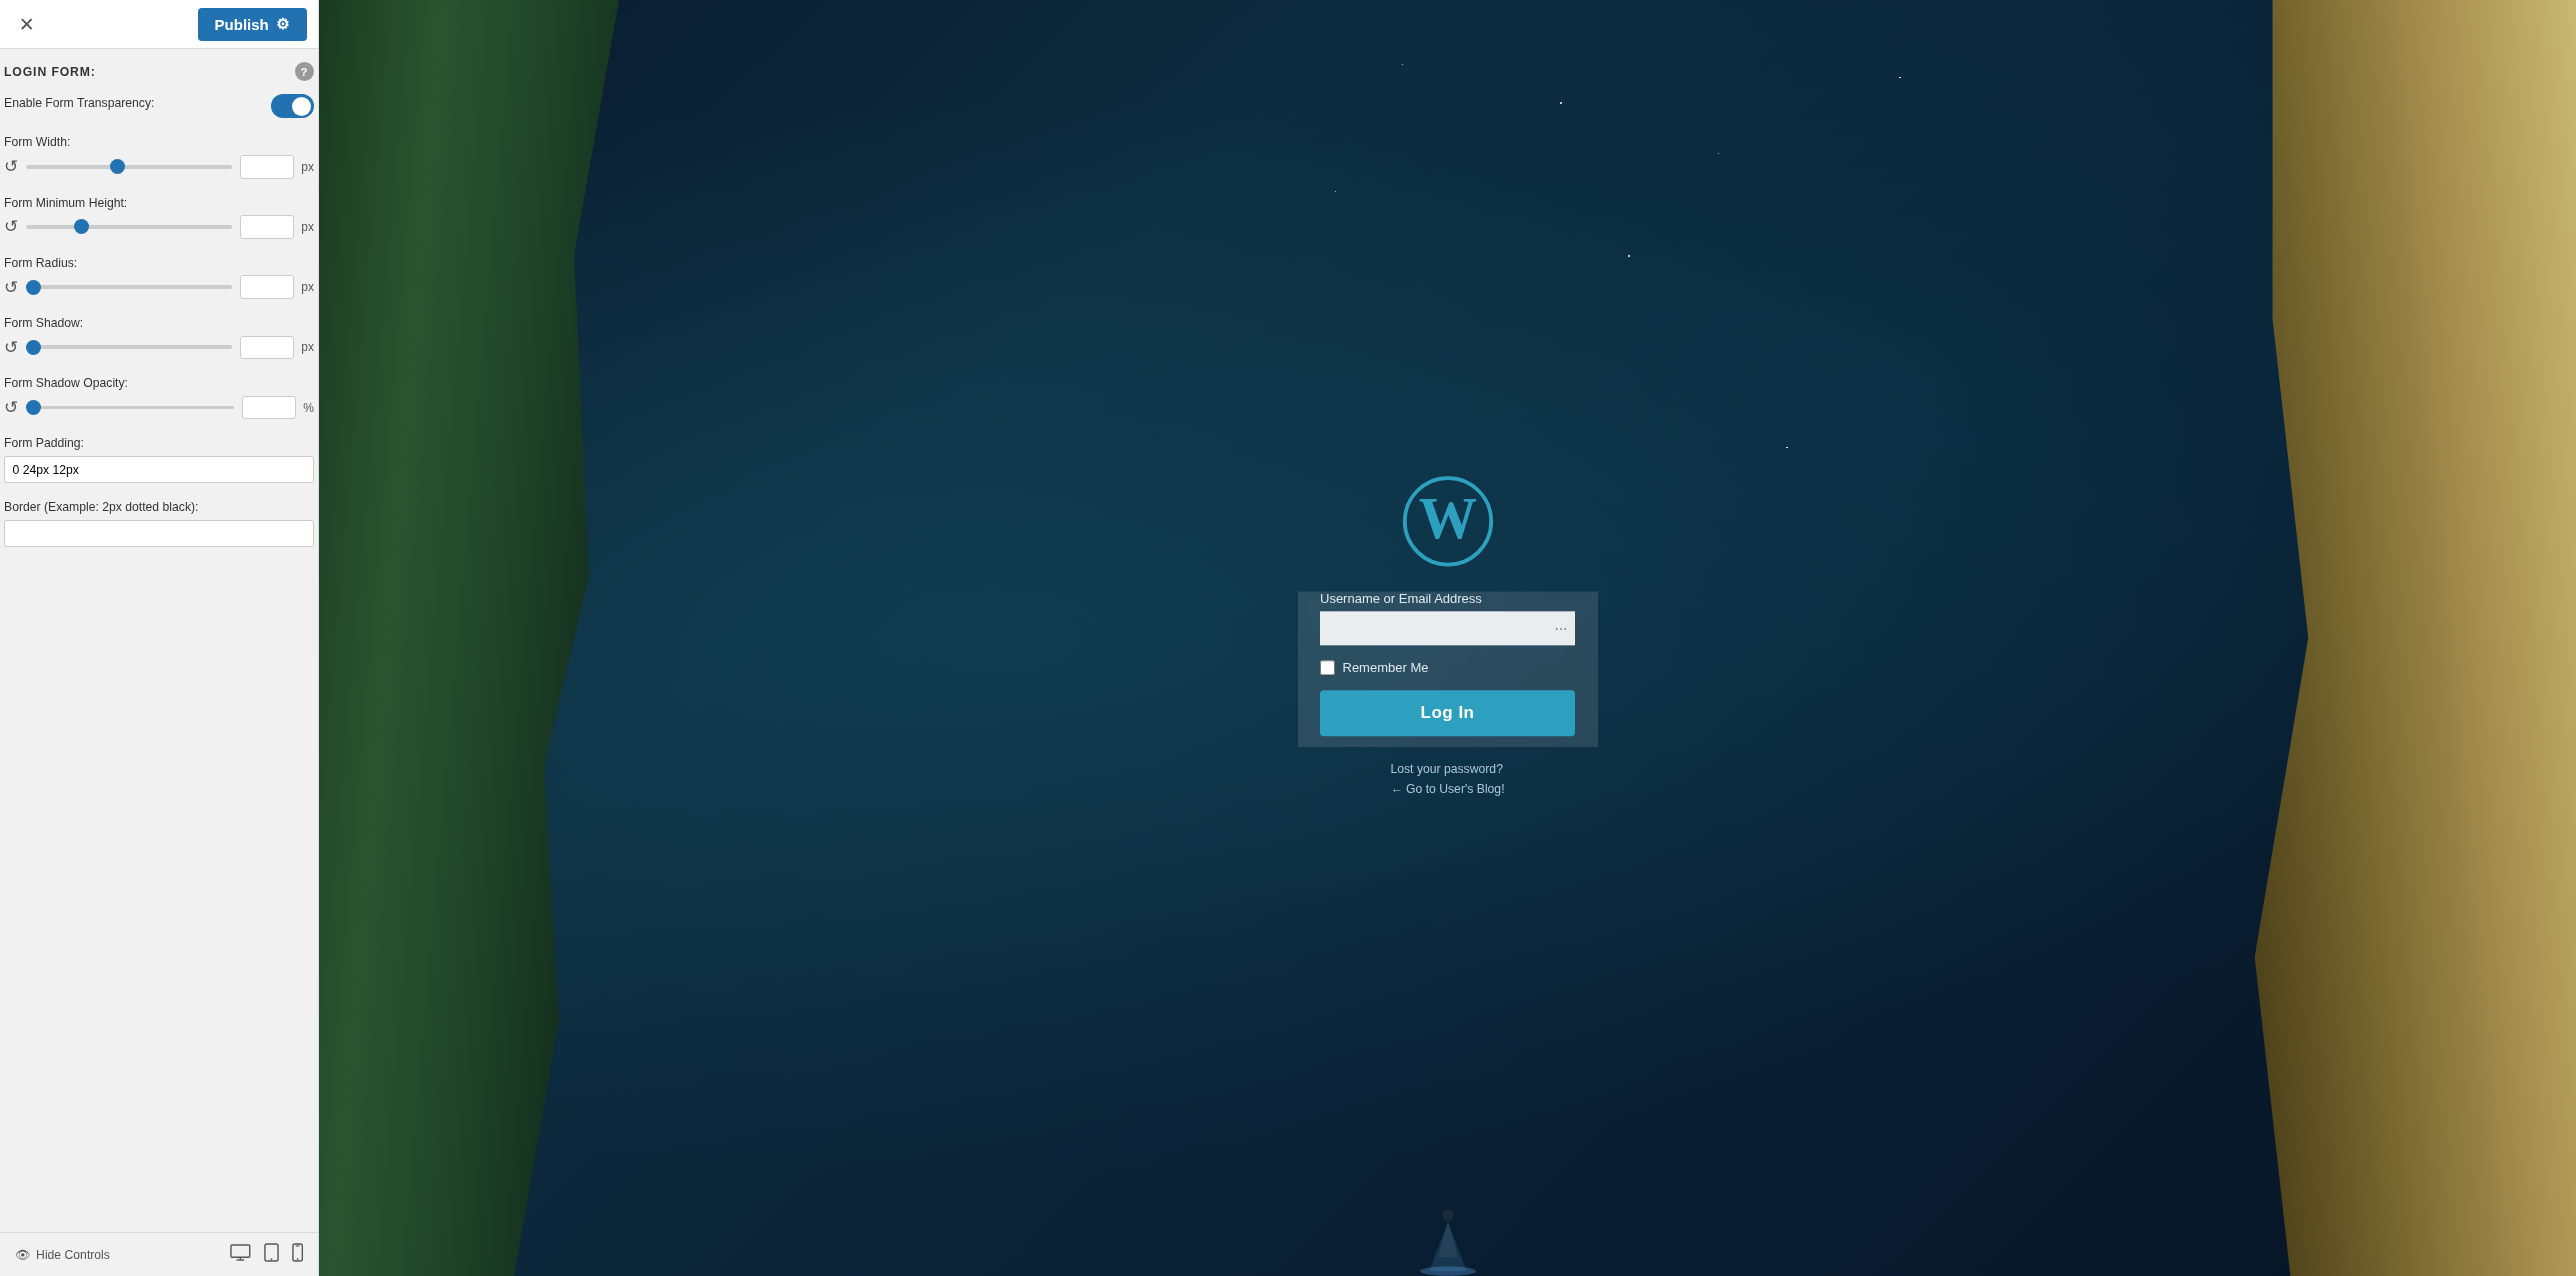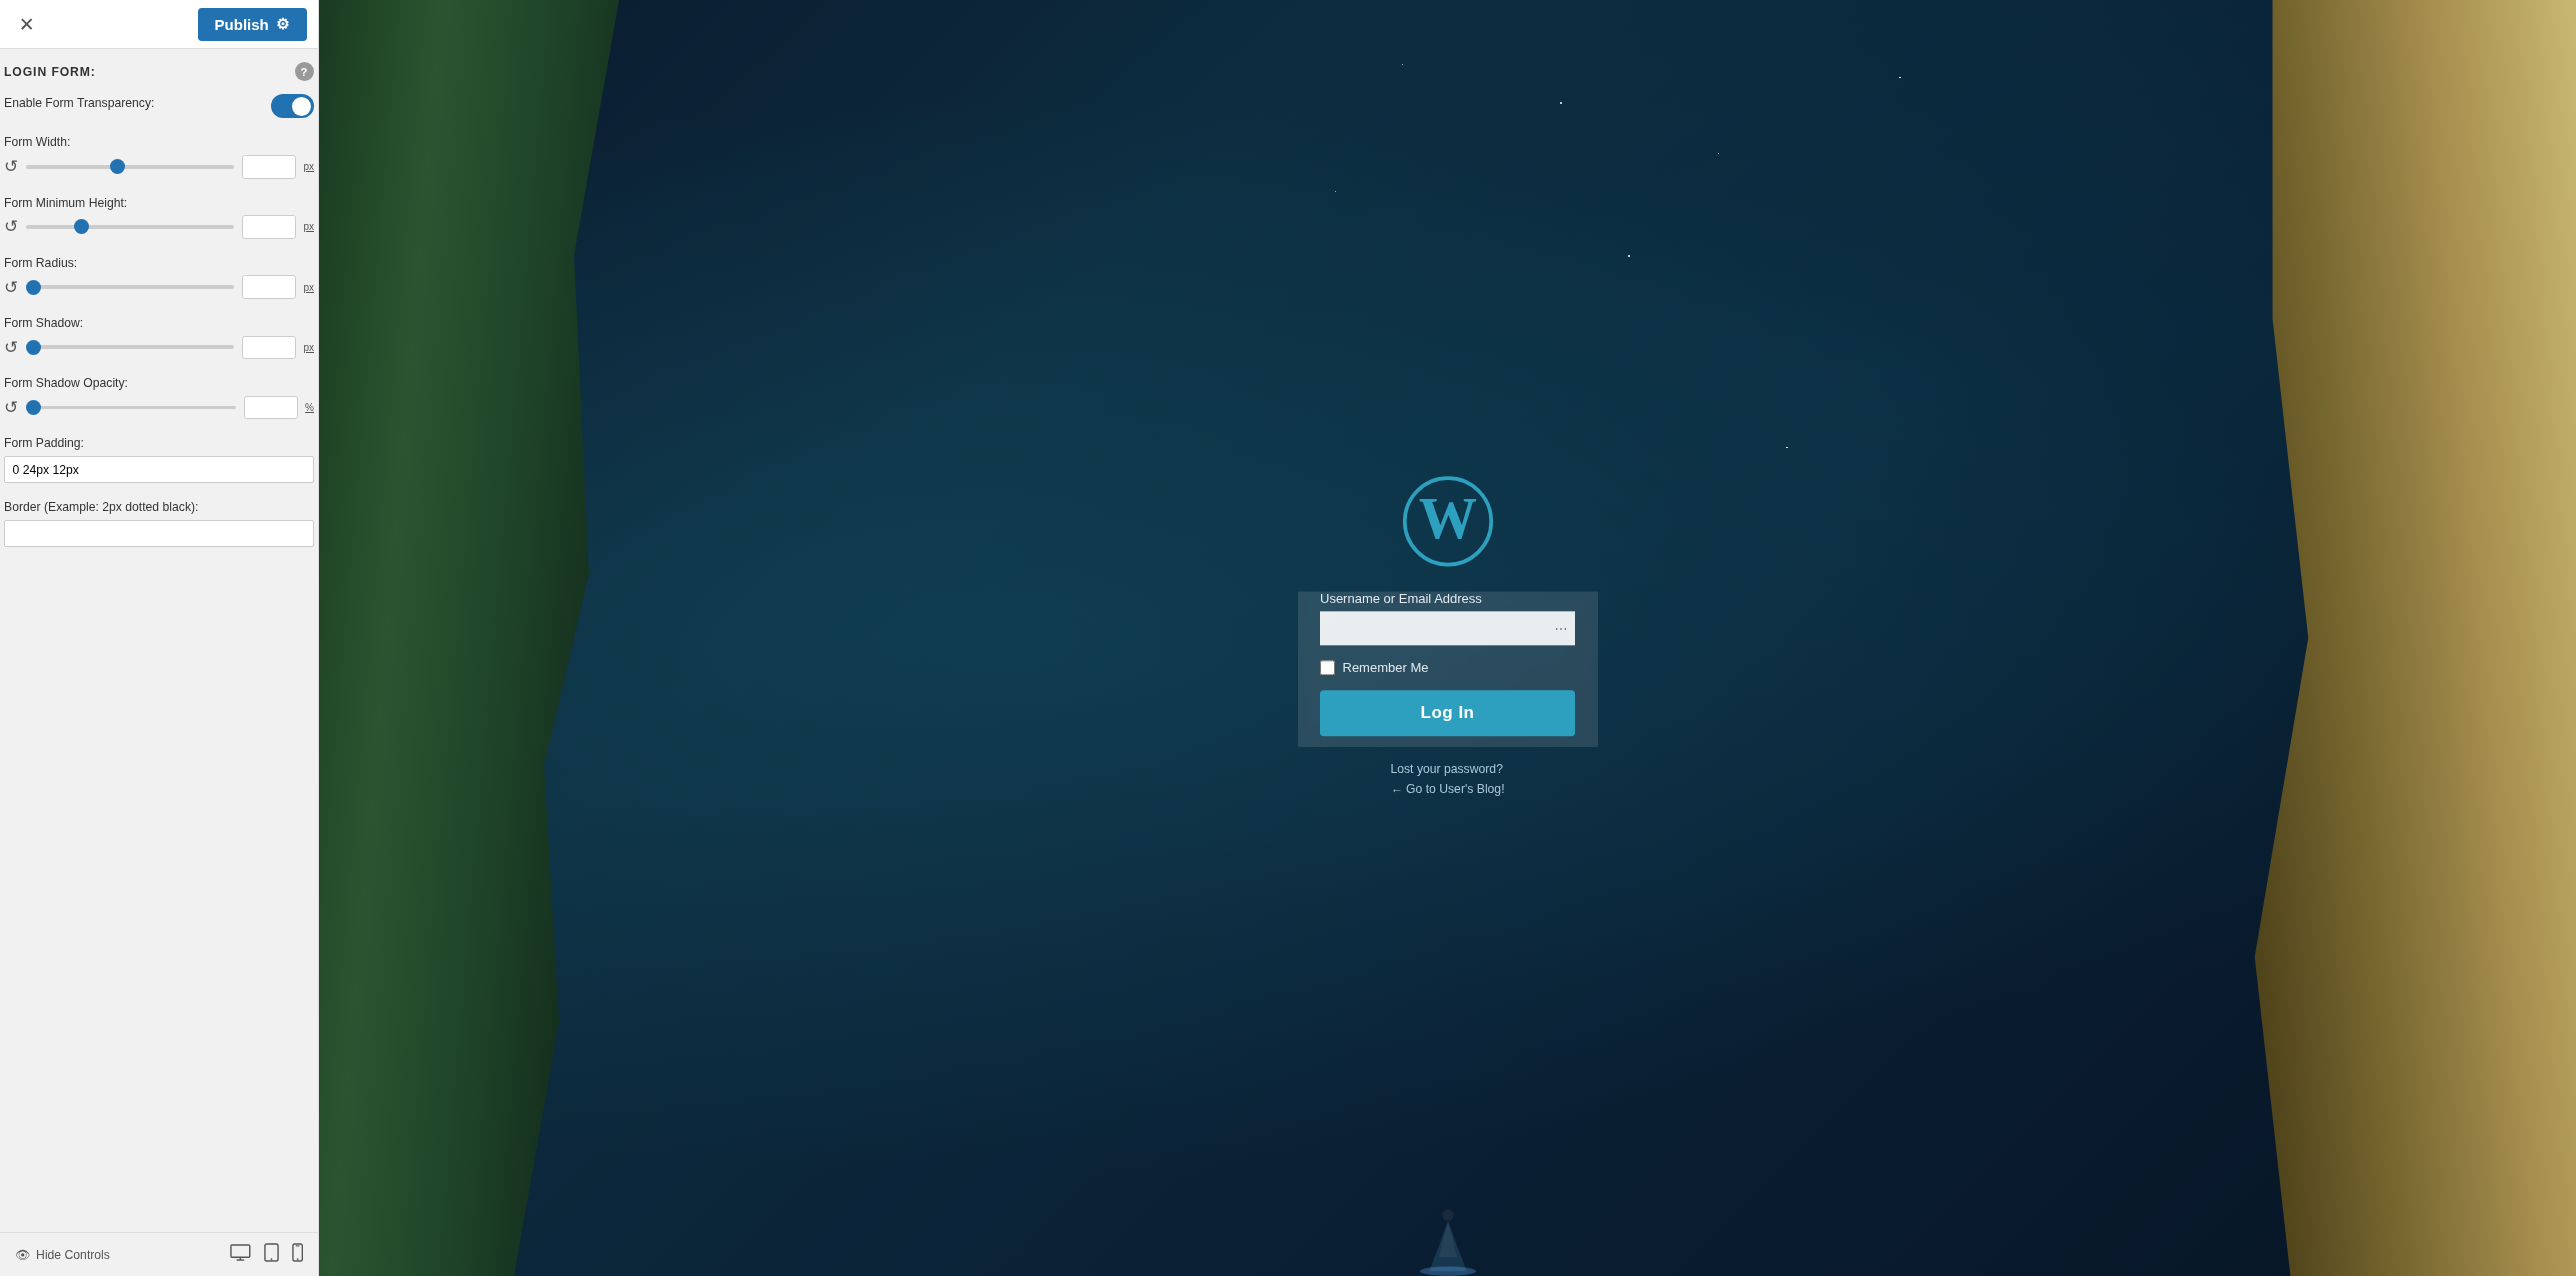--- a/index.html
+++ b/index.html
@@ -167,23 +167,22 @@
       width: 54px;
       border: 0.9px solid #ccc;
       border-radius: 2.8px;
       padding: 3.8px 5.6px;
       font-size: 12.2px;
       text-align: center;
       background: #fff;
     }
 
     .unit-label {
-      font-size: 10px;
+      font-size: 12px;
       color: #555;
-      text-decoration: underline;
     }
 
     .text-input {
       width: 100%;
       border: 0.9px solid #ccc;
       border-radius: 2px;
       padding: 5.6px 7.5px;
       font-size: 12.2px;
       background: #fff;
     }

